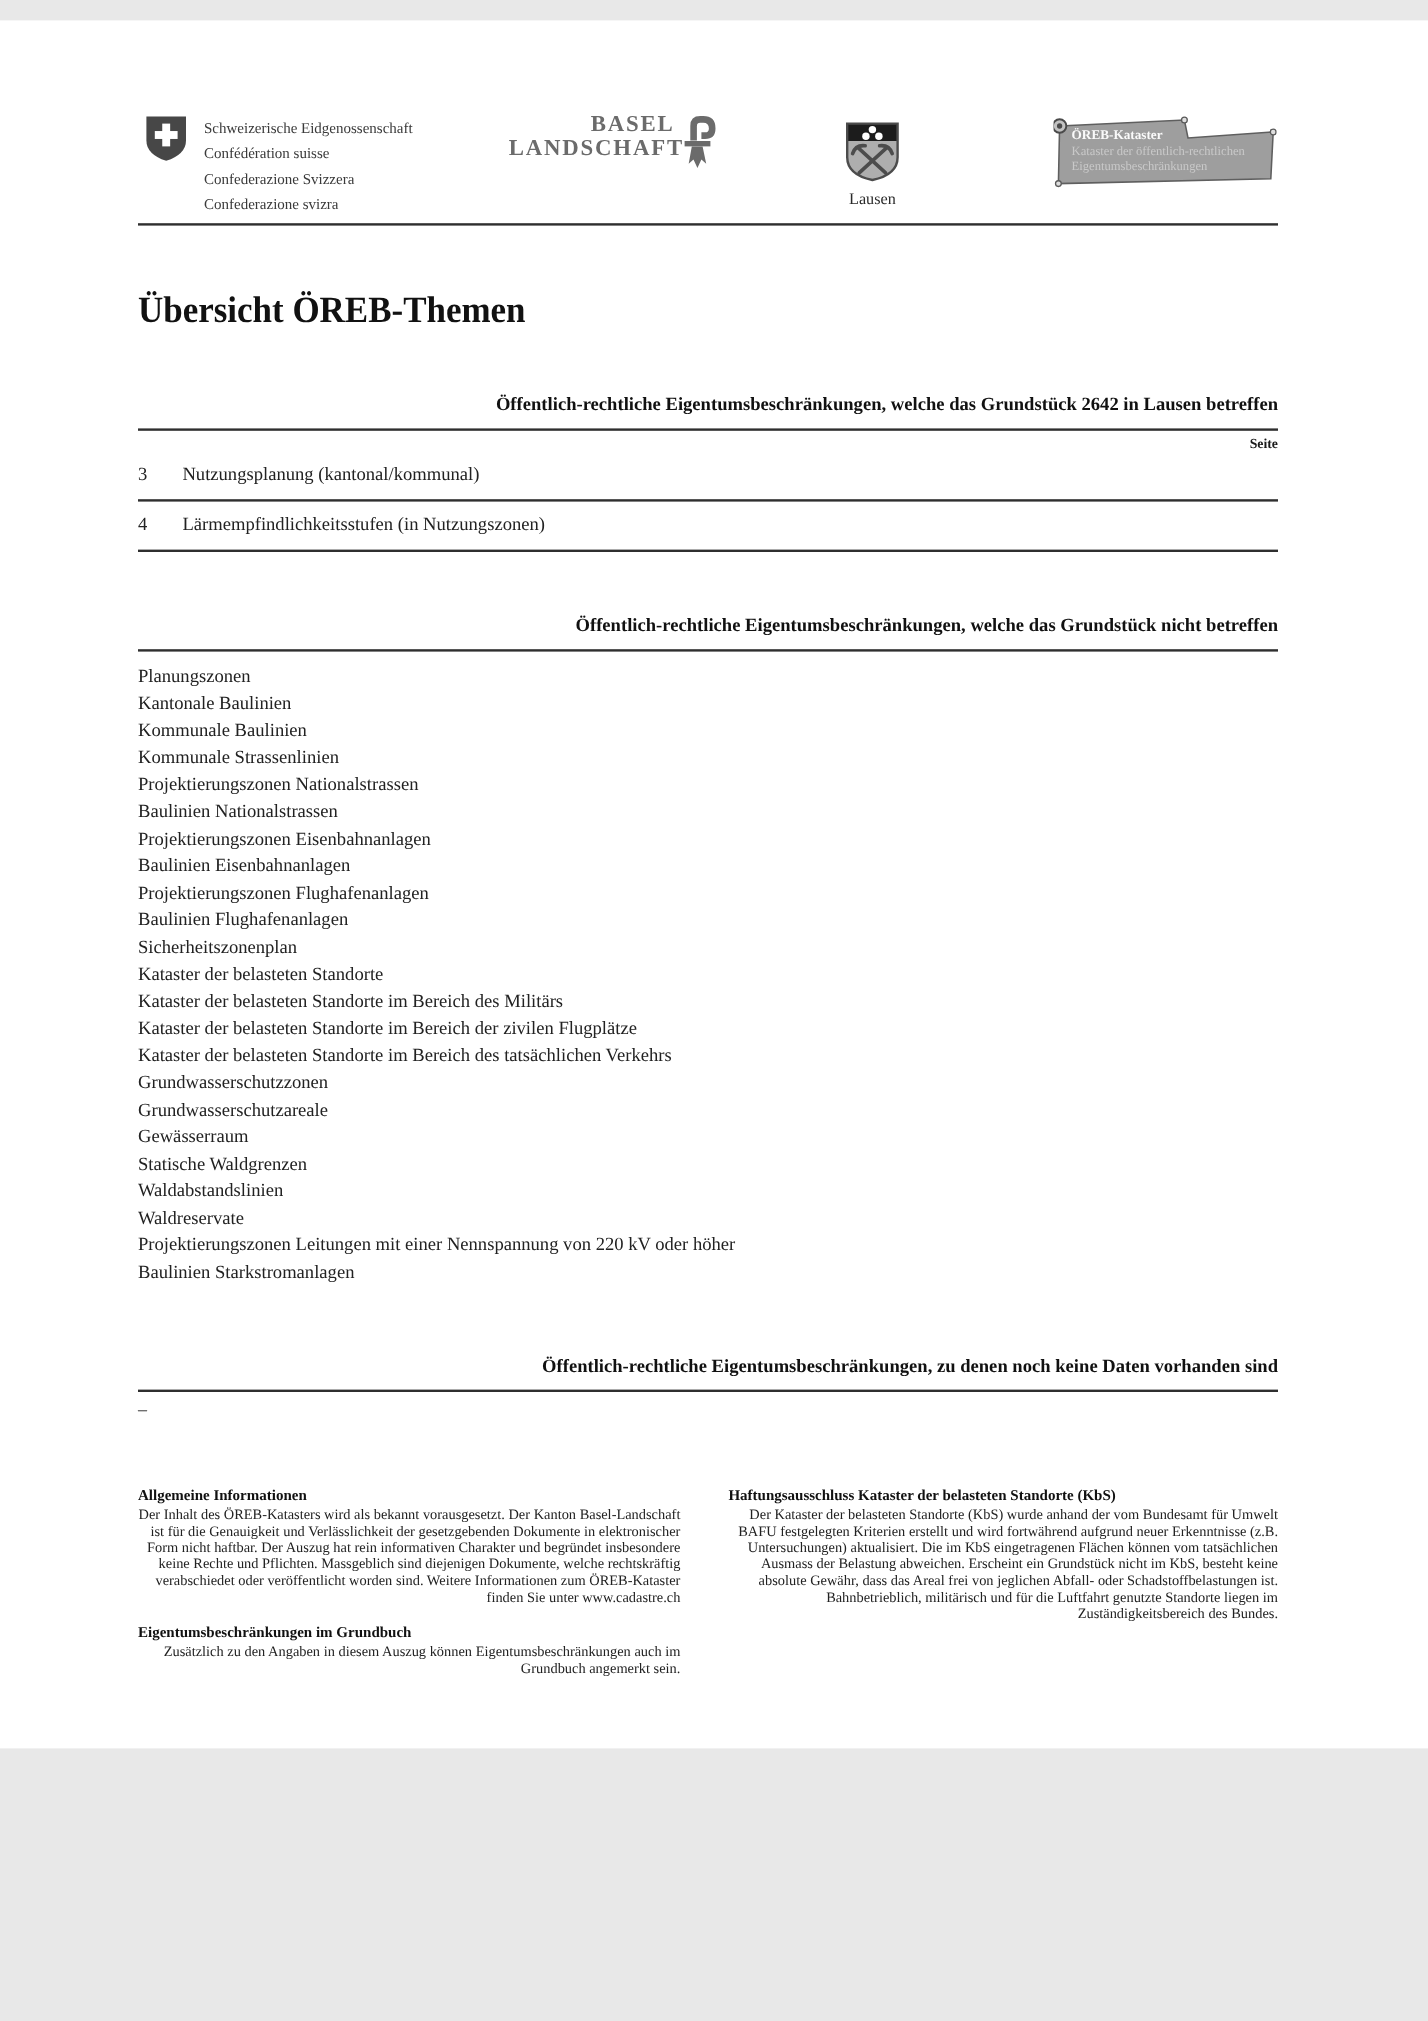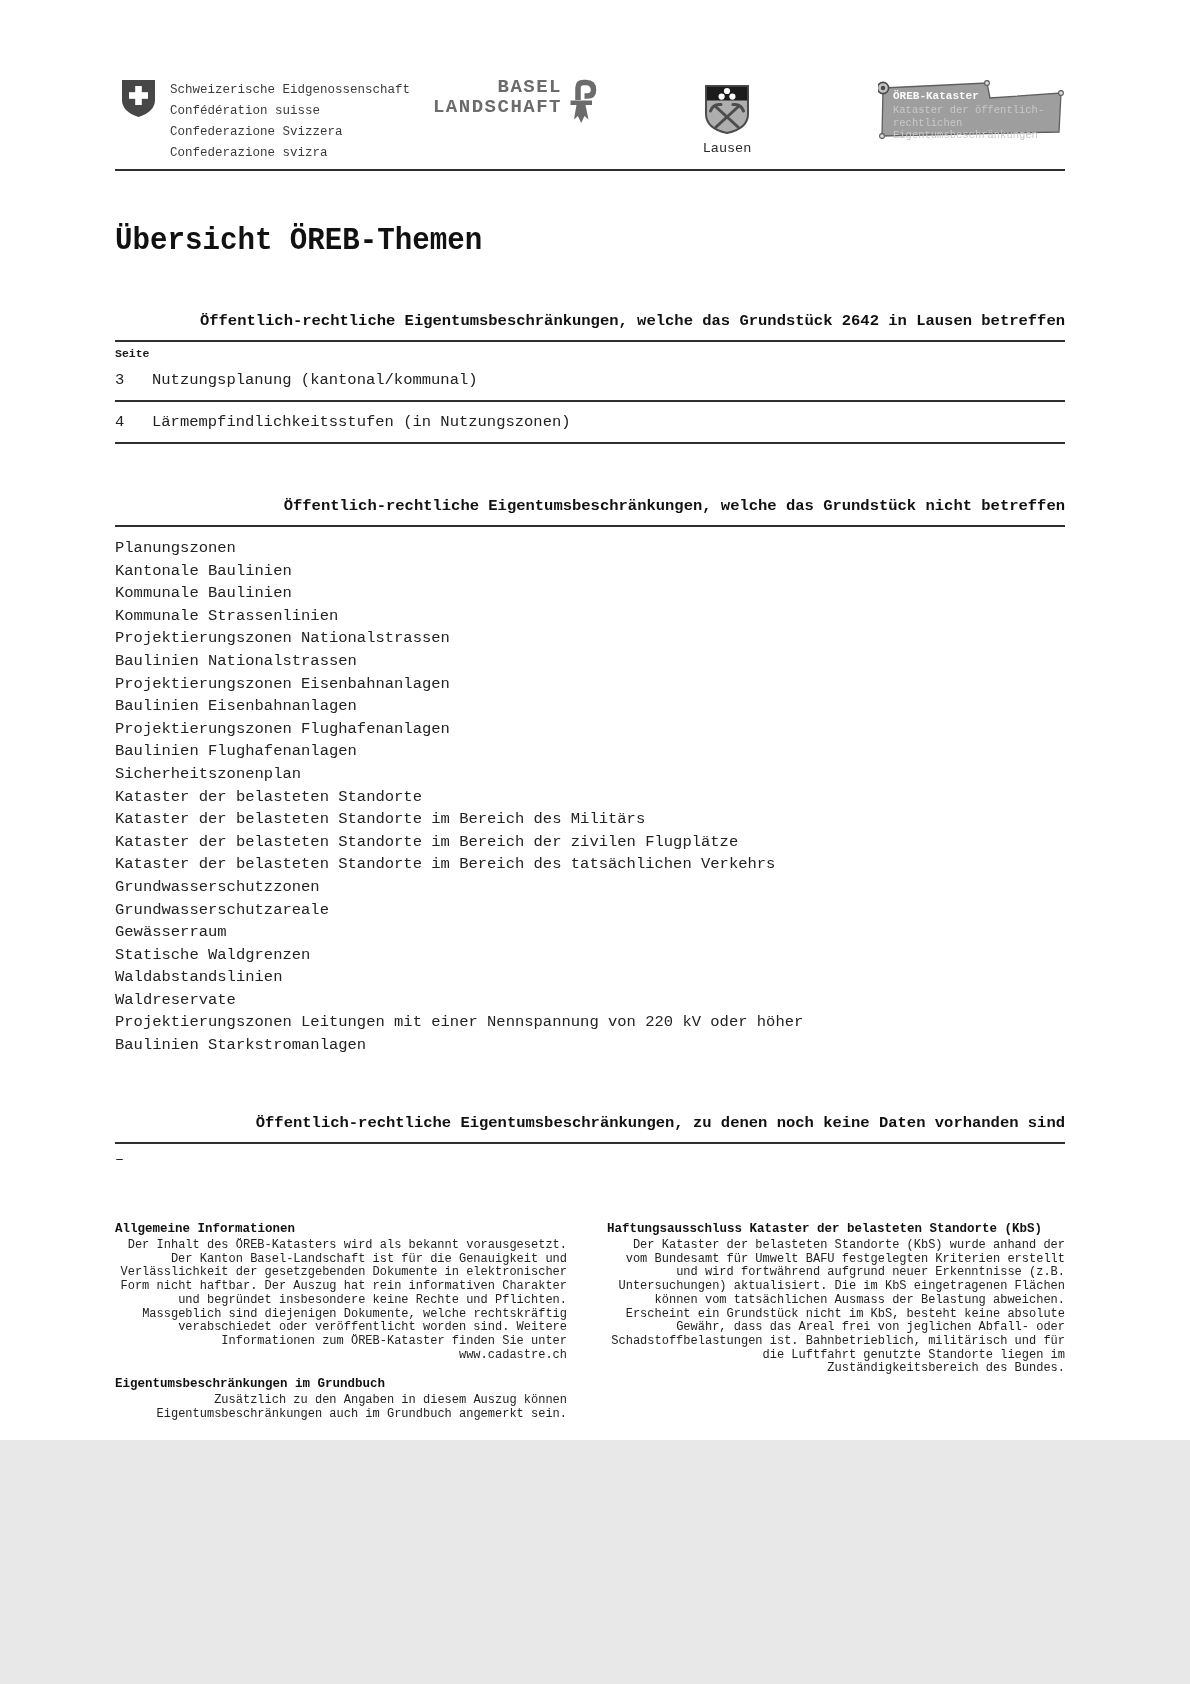--- a/index.html
+++ b/index.html
@@ -1,21 +1,21 @@
 <!DOCTYPE html>
 <html><head>
 <meta charset="utf-8">
 <style>
   html,body{margin:0;padding:0;background:#e8e8e8;}
   .page{
     position:relative;
     width:1190px;height:1440px;
-    margin:0 auto;
+    margin:17px auto;
     background:#ffffff;
-    font-family:Liberation Mono, monospace;
+    font-family:Liberation Serif, serif;
     color:#1d1d1d;
     overflow:hidden;
   }
   
   .confed{position:absolute;left:120px;top:78px;display:flex;align-items:flex-start;}
   .confed svg{display:block;}
   .confed-lines{margin-left:13px;font-size:12.5px;line-height:21px;color:#3a3a3a;padding-top:2px;}
   .bl-logo{position:absolute;left:424px;top:77px;display:flex;align-items:flex-start;}
   .bl-text{width:138px;text-align:right;color:#6b6b6b;font-weight:bold;
            font-size:19px;line-height:20px;letter-spacing:1.5px;}
@@ -30,21 +30,21 @@
   .badge-sub{font-size:10.5px;color:#c9c9c9;line-height:12.5px;margin-top:1px;}
   .header-rule{position:absolute;left:115px;top:169px;width:950px;border-top:2px solid #2f2f2f;}
   
   .content{position:absolute;left:115px;top:171px;width:950px;}
   h1{
     margin:52px 0 0 0;font-size:31px;line-height:36px;font-weight:bold;color:#111;
     transform:scaleX(0.94);transform-origin:left;white-space:nowrap;
   }
   h2{margin:52px 0 0 0;font-size:15.5px;line-height:20px;font-weight:bold;color:#111;text-align:right;}
   .rule{margin-top:9px;border-top:2px solid #2f2f2f;height:0;}
-  .col-header{margin-top:5px;font-size:11.5px;font-weight:bold;color:#1a1a1a;}
+  .col-header{margin-top:5px;font-size:11.5px;font-weight:bold;color:#1a1a1a;text-align:right;}
   .toc-row{display:flex;padding:11px 0;border-bottom:2px solid #2f2f2f;
            font-size:15.5px;color:#222;}
   .toc-row .pg{width:37px;flex:0 0 37px;}
   .topic-list{margin-top:10px;}
   .topic-item{font-size:15.5px;line-height:22.6px;color:#222;}
   .sec3 h2{margin-top:56px;}
   .dash{margin-top:7px;font-size:15px;color:#222;}
   
   .info{position:absolute;left:115px;top:1222px;width:950px;display:flex;}
   .info-col-left{width:452px;flex:0 0 452px;}

